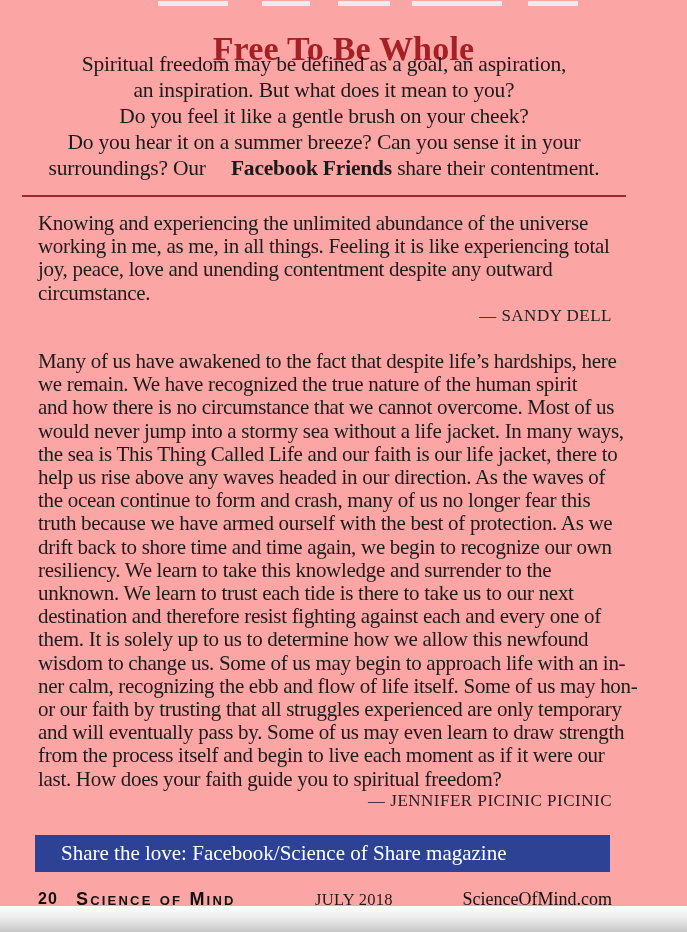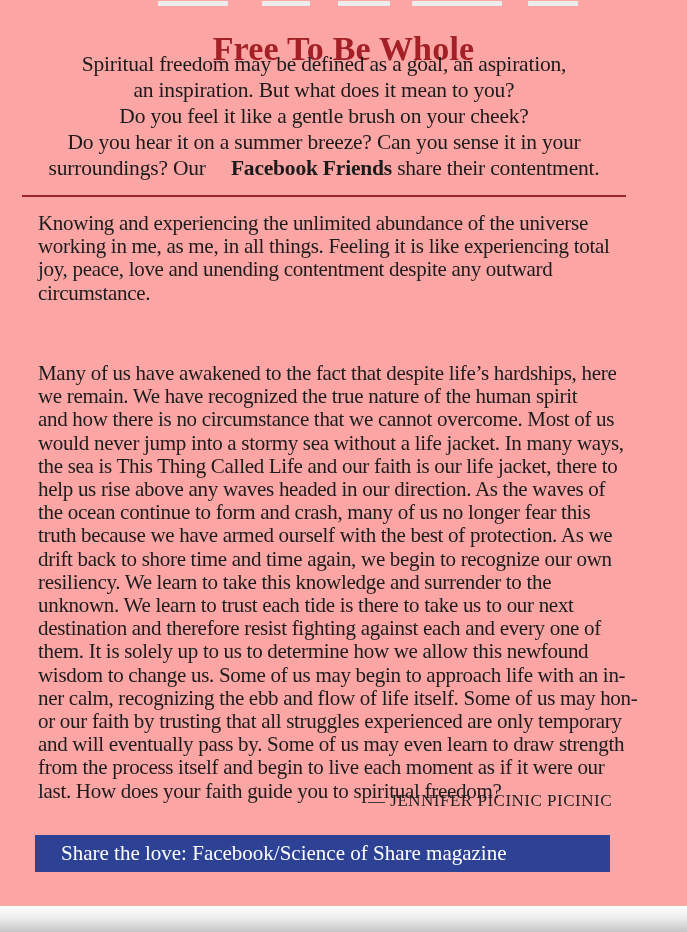--- a/index.html
+++ b/index.html
@@ -56,21 +56,21 @@
     left: 38px;
     width: 600px;
     font-size: 21px;
     line-height: 23.2px;
     letter-spacing: -0.3px;
     color: #1c1c1c;
     white-space: pre-line;
   }
   .body-text .i { }
   .p1 { top: 212px; }
-  .p2 { top: 362px; }
+  .p2 { top: 350px; }
   .attribution {
     position: absolute;
     left: 38px;
     width: 574px;
     text-align: right;
     font-size: 17px;
     letter-spacing: 0.5px;
     color: #222222;
     white-space: nowrap;
   }
@@ -162,20 +162,21 @@
 Do you hear it on a summer breeze? Can you sense it in your
 surroundings? Our </span><span class="b">Facebook Friends</span><span> share their contentment.</span></div>
 
   <div class="rule"></div>
 
   <div class="body-text p1">Knowing and experiencing the unlimited abundance of the universe
 working in me, as me, in all things. Feeling it is like experiencing total
 joy, peace, love and unending contentment despite any outward
 circumstance.</div>
 
+  <div class="attribution attr1">— SANDY DELL</div>
 
   <div class="body-text p2"><span>Many of us have awakened to the fact that despite life’s hardships, here
 we remain. We have recognized the true nature of the human spirit
 and how there is </span><span class="i">no</span><span> circumstance that we cannot overcome. Most of us
 would never jump into a stormy sea without a life jacket. In many ways,
 the sea is This Thing Called Life and our faith is our life jacket, there to
 help us rise above any waves headed in our direction. As the waves of
 the ocean continue to form and crash, many of us no longer fear this
 truth because we have armed ourself with the best of protection. As we
 drift back to shore time and time again, we begin to recognize our own
@@ -187,16 +188,22 @@
 ner calm, recognizing the ebb and flow of life itself. Some of us may hon-
 or our faith by trusting that all struggles experienced are only temporary
 and will eventually pass by. Some of us may even learn to draw strength
 from the process itself and begin to live each moment as if it were our
 last. How does your faith guide you to spiritual freedom?</span></div>
 
   <div class="attribution attr2">— JENNIFER PICINIC PICINIC</div>
 
   <div class="banner"><span class="b">Share the love:</span><span> Facebook/Science of Share magazine</span></div>
 
+  <div class="footer">
+    <span class="footer-pagenum">20</span>
+    <span class="footer-magazine">Science of Mind</span>
+    <span class="footer-issue">JULY 2018</span>
+    <span class="footer-site">ScienceOfMind.com</span>
+  </div>
 
   <div class="bottom-edge"></div>
 
 </div>
 
 </body></html>

